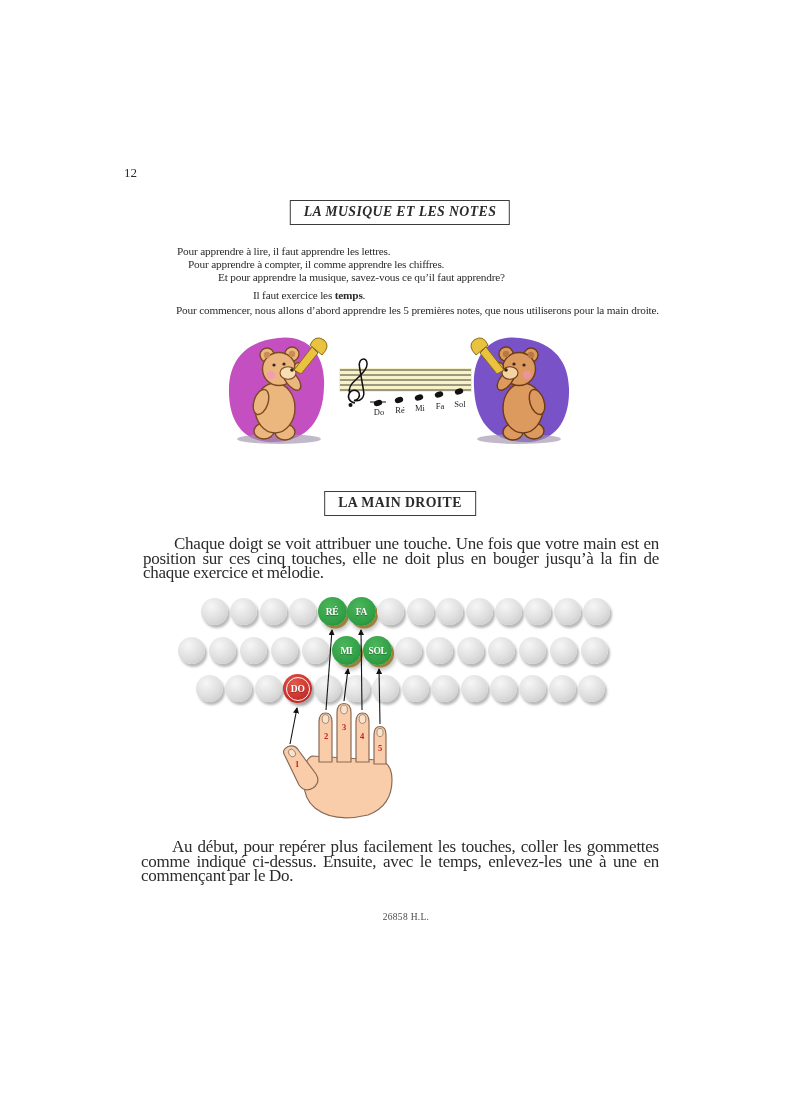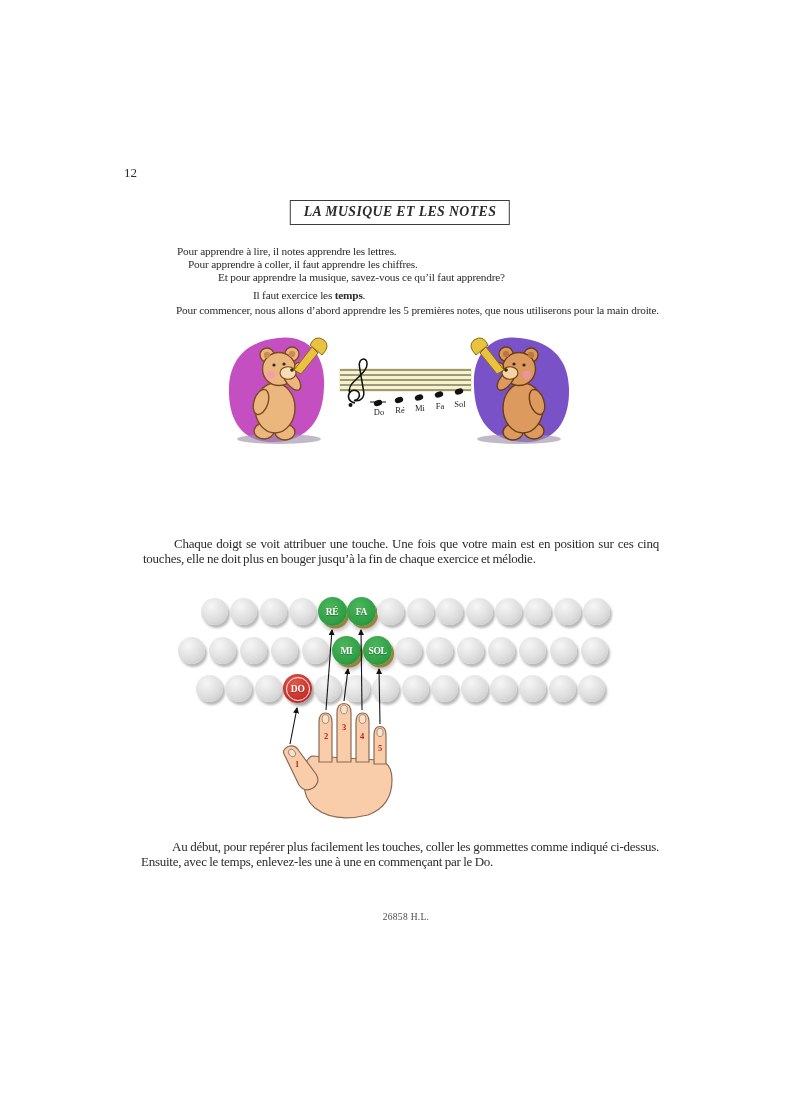--- a/index.html
+++ b/index.html
@@ -9,21 +9,21 @@
   }
   .pagenum{position:absolute;left:124px;top:165px;font-size:13px;}
   .title-box{
     position:absolute;left:50%;transform:translateX(-50%);
     border:1px solid #3c3c3c;background:#fff;
     padding:3px 13px 4px 13px;font-size:13.8px;font-weight:bold;letter-spacing:.4px;
     white-space:nowrap;
   }
   .intro-line{position:absolute;font-size:11.3px;white-space:nowrap;letter-spacing:-0.2px;}
   .para{
-    position:absolute;font-size:13px;line-height:14.6px;text-align:justify;
+    position:absolute;font-size:17px;line-height:14.6px;text-align:justify;
     letter-spacing:-0.25px;word-spacing:-0.4px;text-indent:31px;
   }
   .illus{position:absolute;}
   
   .kbtn{
     position:absolute;width:27px;height:27px;border-radius:50%;
     background:radial-gradient(circle at 38% 30%, #f6f6f6 0%, #dedede 55%, #c3c3c3 100%);
     box-shadow:2px 3px 2.5px rgba(0,0,0,.28);
   }
   .sticker{
@@ -51,22 +51,22 @@
 </style>
 </head>
 <body>
 
 <div id="page">
 
   <div class="pagenum">12</div>
 
   <div class="title-box" style="top:200px;font-style:italic;">LA MUSIQUE ET LES NOTES</div>
 
-  <div class="intro-line" style="left:177px;top:245px;">Pour apprendre à lire, il notes apprendre les lettres.</div>
-  <div class="intro-line" style="left:188px;top:258px;">Pour apprendre à coller, il faut apprendre les chiffres.</div>
+  <div class="intro-line" style="left:177px;top:245px;">Pour apprendre à lire, il faut apprendre les lettres.</div>
+  <div class="intro-line" style="left:188px;top:258px;">Pour apprendre à compter, il comme apprendre les chiffres.</div>
   <div class="intro-line" style="left:218px;top:271px;">Et pour apprendre la musique, savez-vous ce qu’il faut apprendre?</div>
   <div class="intro-line" style="left:253px;top:289px;"><span>Il faut exercice les </span><b>temps</b><span>.</span></div>
   <div class="intro-line" style="left:176px;top:304px;text-align:center;">Pour commencer, nous allons d’abord apprendre les 5 premières notes, que nous utiliserons pour la main droite.</div>
 
   <svg class="illus" style="left:222px;top:332px;" width="112" height="115" viewBox="0 0 112 115">
     <path d="M56 6 C85 2 104 22 102 55 C101 88 86 108 54 110 C22 112 6 90 7 56 C8 24 28 9 56 6 Z" fill="#c44fc0"></path>
     <ellipse cx="57" cy="107" rx="42" ry="5" fill="#9f93ae" opacity="0.65"></ellipse>
     <g stroke="#7a4a20" stroke-width="1.4" fill="#ecb77f">
       <ellipse cx="42" cy="99" rx="10" ry="8"></ellipse>
       <ellipse cx="63" cy="100" rx="10" ry="8"></ellipse>
@@ -143,20 +143,21 @@
       <circle cx="52" cy="33" r="1.6" fill="#2a2a2a"></circle>
       <circle cx="62" cy="32" r="1.6" fill="#2a2a2a"></circle>
       <circle cx="49" cy="43" r="4.3" fill="#ef93a8" opacity="0.85"></circle>
       <g stroke="#8a6b14" stroke-width="1" fill="#e9c23f">
         <path d="M72 38 L90 15 L96 21 L79 42 Z"></path>
         <path d="M88 13 Q 93 2 102 8 Q 109 14 100 23 Z"></path>
       </g>
     </g>
   </svg>
 
+  <div class="title-box" style="top:491px;">LA MAIN DROITE</div>
 
   <div class="para" style="left:143px;top:537px;width:516px;">Chaque doigt se voit attribuer une touche. Une fois que votre main est en position sur ces cinq touches, elle ne doit plus en bouger jusqu’à la fin de chaque exercice et mélodie.</div>
 
   <div id="keyboard">
       <div class="kbtn" style="left: 201px; top: 598px;"></div>
       <div class="kbtn" style="left: 230.4px; top: 598px;"></div>
       <div class="kbtn" style="left: 259.8px; top: 598px;"></div>
       <div class="kbtn" style="left: 289.2px; top: 598px;"></div>
       <div class="sticker green" style="left: 317.6px; top: 597px;">
         <span>RÉ</span>

